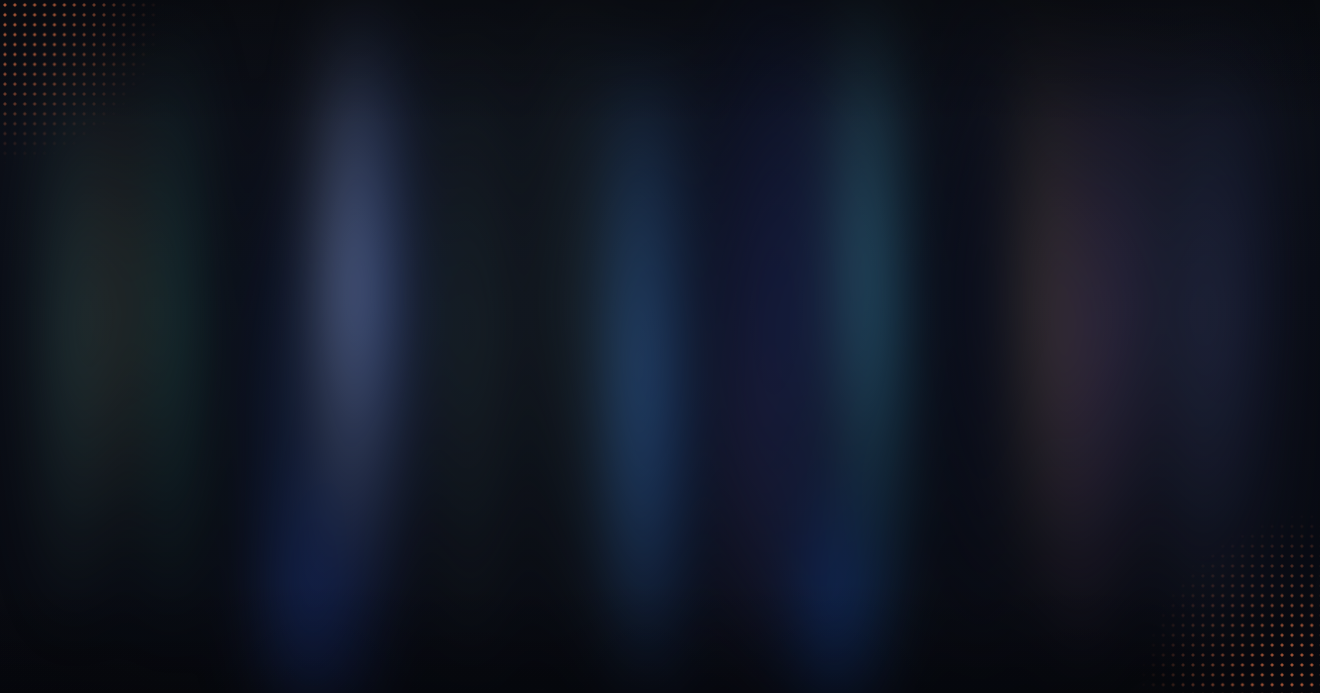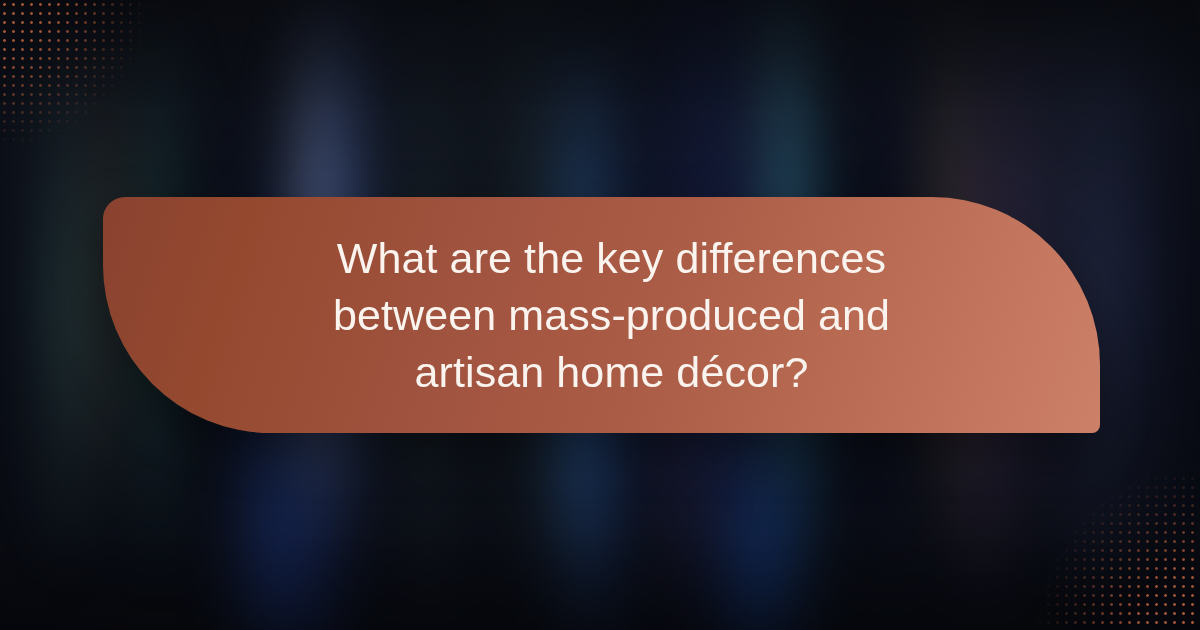--- a/index.html
+++ b/index.html
@@ -148,19 +148,14 @@
 
 <div id="stage">
 
   <div class="bg-base"></div>
   <div class="bg-streaks"></div>
   <div class="bg-vignette"></div>
 
   <div class="halftone tl"></div>
   <div class="halftone br"></div>
 
-  <div class="card">
-    <div class="card-inner">
-      <div class="question-text">What are the key differences between mass-produced and artisan home décor?</div>
-    </div>
-  </div>
 
 </div>
 
 </body></html>

